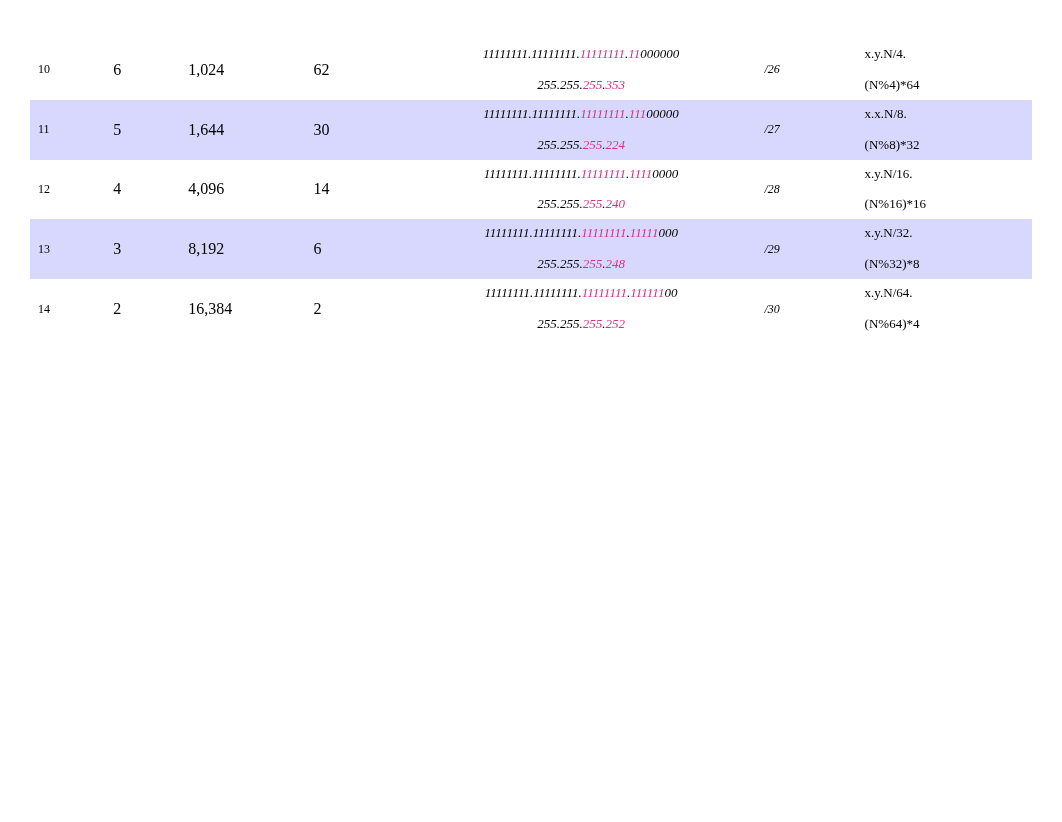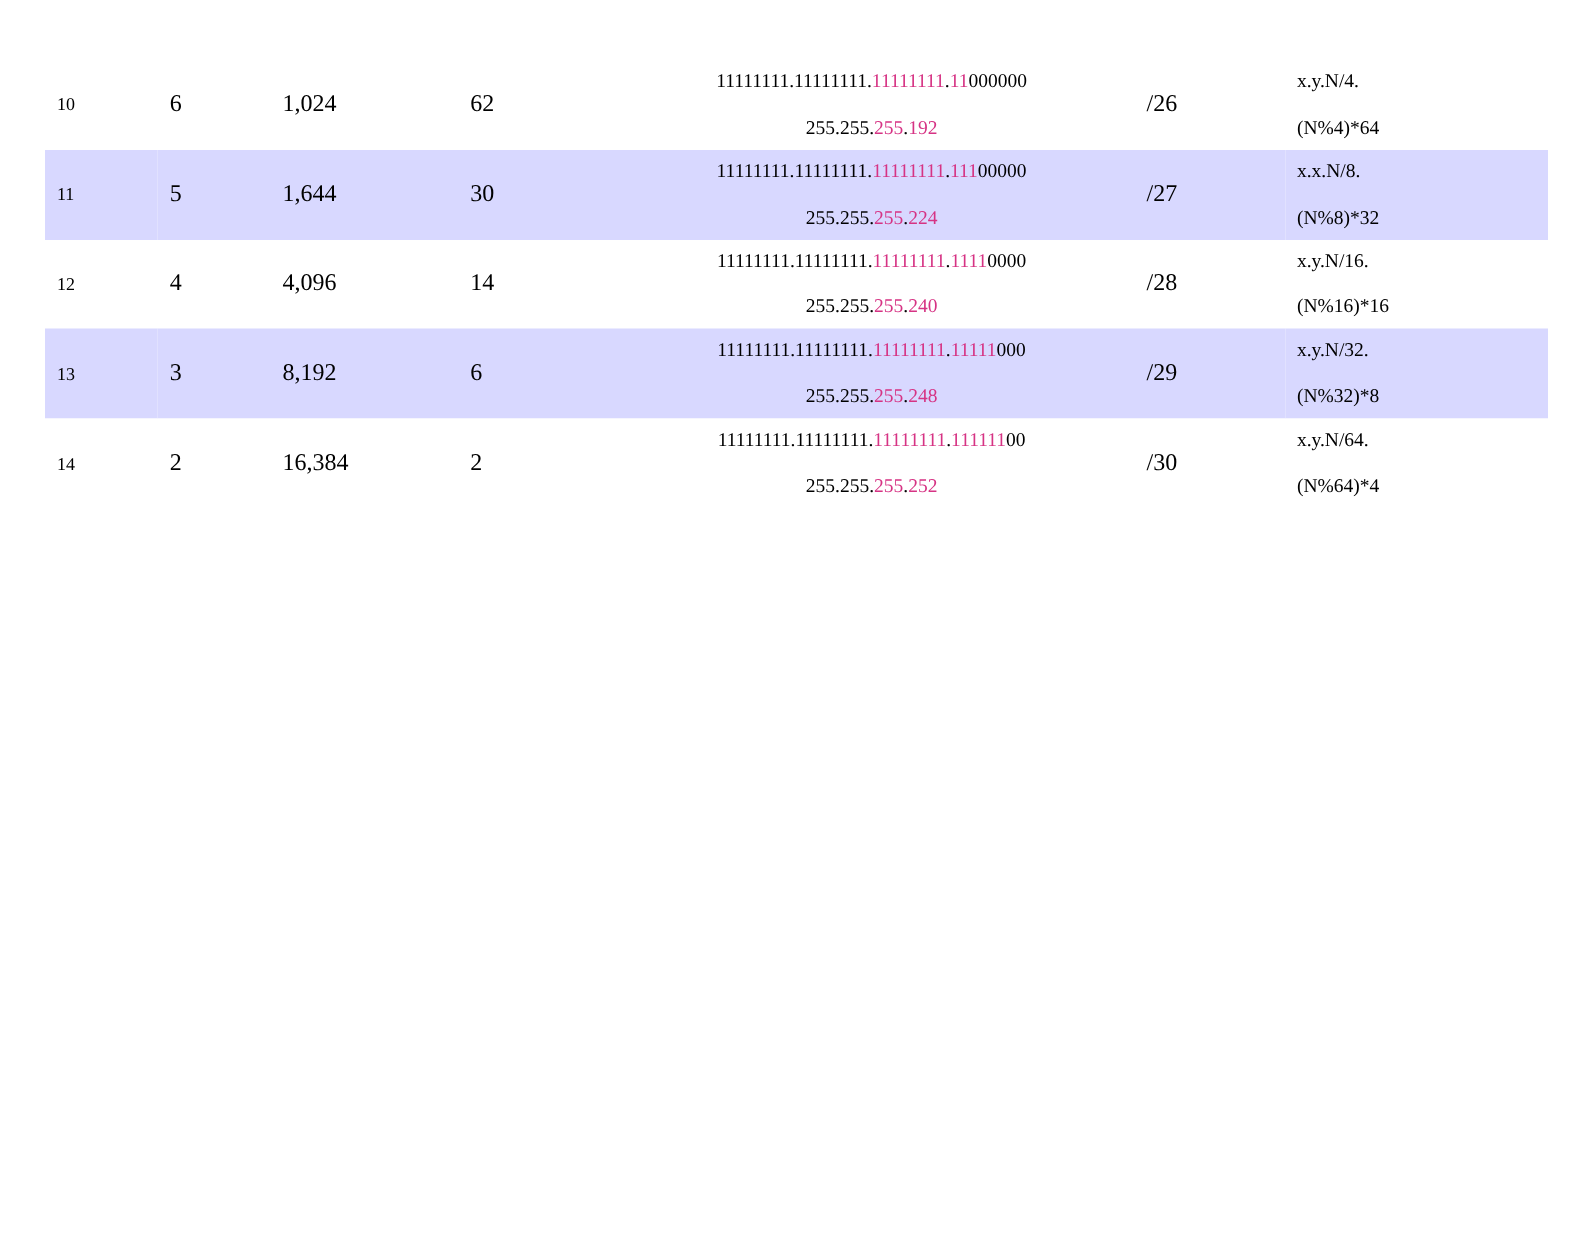--- a/index.html
+++ b/index.html
@@ -53,25 +53,27 @@
     td.col-hosts {
       width: 80px;
       font-size: 16px;
     }
     
     td.col-mask {
       width: 280px;
       font-size: 13px;
       text-align: center;
       line-height: 1.3;
+      font-style: italic;
     }
     
     td.col-cidr {
       width: 80px;
-      font-size: 16px;
+      font-size: 12px;
+      font-style: italic;
     }
     
     td.col-formula {
       width: 140px;
       font-size: 13px;
       line-height: 1.3;
     }
     
     .mask-binary {
       display: block;
@@ -104,21 +106,21 @@
 
 <table>
   <tbody id="tbody">
   <tr class="even">
         <td class="col-bits">10</td>
         <td class="col-hostbits">6</td>
         <td class="col-subnets">1,024</td>
         <td class="col-hosts">62</td>
         <td class="col-mask">
           <span class="mask-binary"><span class="black">11111111.11111111.</span><span class="magenta">11111111</span><span class="black">.</span><span class="magenta">11</span><span class="black">000000</span></span>
-          <span class="mask-decimal"><span class="black">255.255.</span><span class="magenta">255</span><span class="black">.</span><span class="magenta">192</span></span>
+          <span class="mask-decimal"><span class="black">255.255.</span><span class="magenta">255</span><span class="black">.</span><span class="magenta">353</span></span>
         </td>
         <td class="col-cidr">/26</td>
         <td class="col-formula">
           <span class="formula-top">x.y.N/4.</span>
           <span class="formula-bottom">(N%4)*64</span>
         </td>
       </tr>
       <tr class="odd">
         <td class="col-bits">11</td>
         <td class="col-hostbits">5</td>

